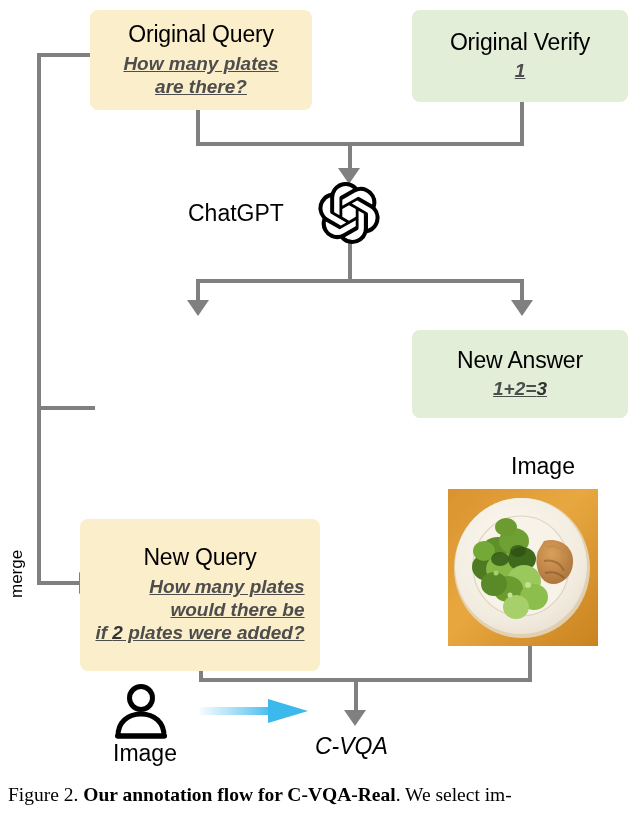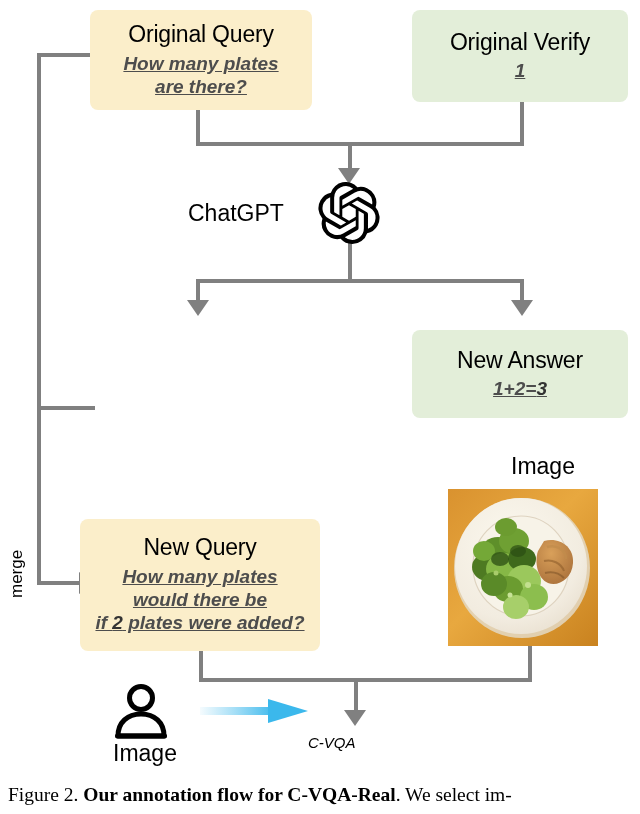--- a/index.html
+++ b/index.html
@@ -81,24 +81,25 @@
   .plain-label {
     position: absolute;
     color: #000000;
     font-size: 23px;
     line-height: 1;
     white-space: nowrap;
   }
   .italic-label {
     position: absolute;
     color: #000000;
-    font-size: 15px;
+    font-size: 23px;
     font-style: italic;
     line-height: 1;
     white-space: nowrap;
+    margin-left: 7px;
   }
   .merge-label {
     position: absolute;
     color: #000000;
     font-size: 17px;
     line-height: 1;
     white-space: nowrap;
     transform: rotate(-90deg);
     transform-origin: left top;
   }
@@ -189,21 +190,21 @@
   </div>
 
 
   <div class="node green" style="left:412px; top:330px; width:216px; height:88px;">
     <div class="node-title">New Answer</div>
     <div class="node-sub">
       <span>1+2=</span><b>3</b>
     </div>
   </div>
 
-  <div class="node yellow" style="left:80px; top:519px; width:240px; height:132px;">
+  <div class="node yellow" style="left:80px; top:519px; width:240px; height:152px;text-align:right;">
     <div class="node-title">New Query</div>
     <div class="node-sub">
       <span>How many plates</span><br>
       <span>would there be</span><br>
       <span>if </span><b>2</b><span> plates were added?</span>
     </div>
   </div>
 
   <div class="plain-label" style="left:188px; top:202px;">ChatGPT</div>
 

